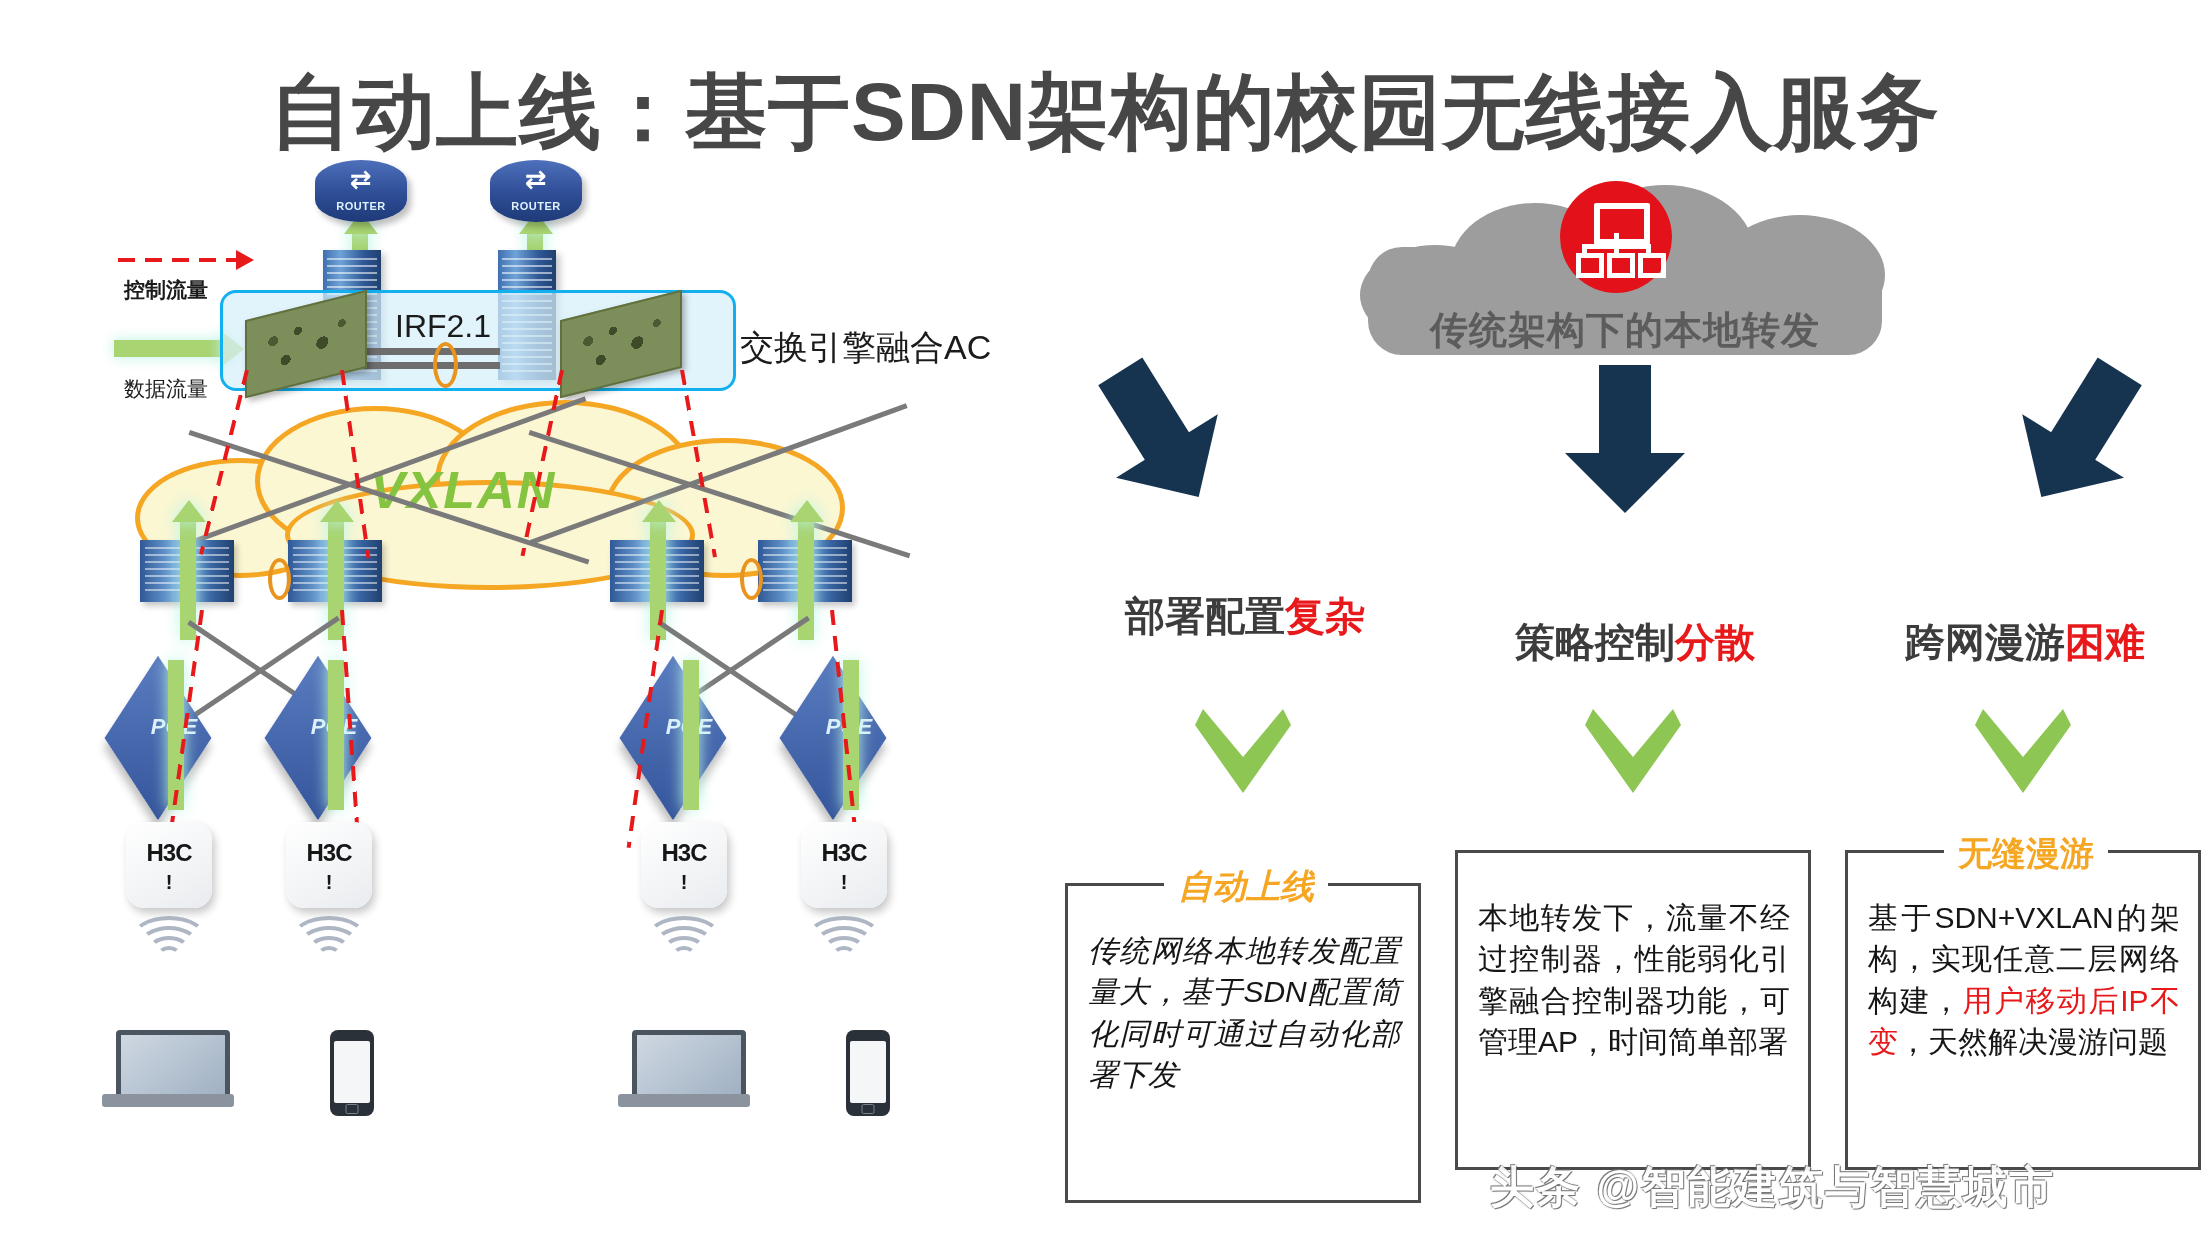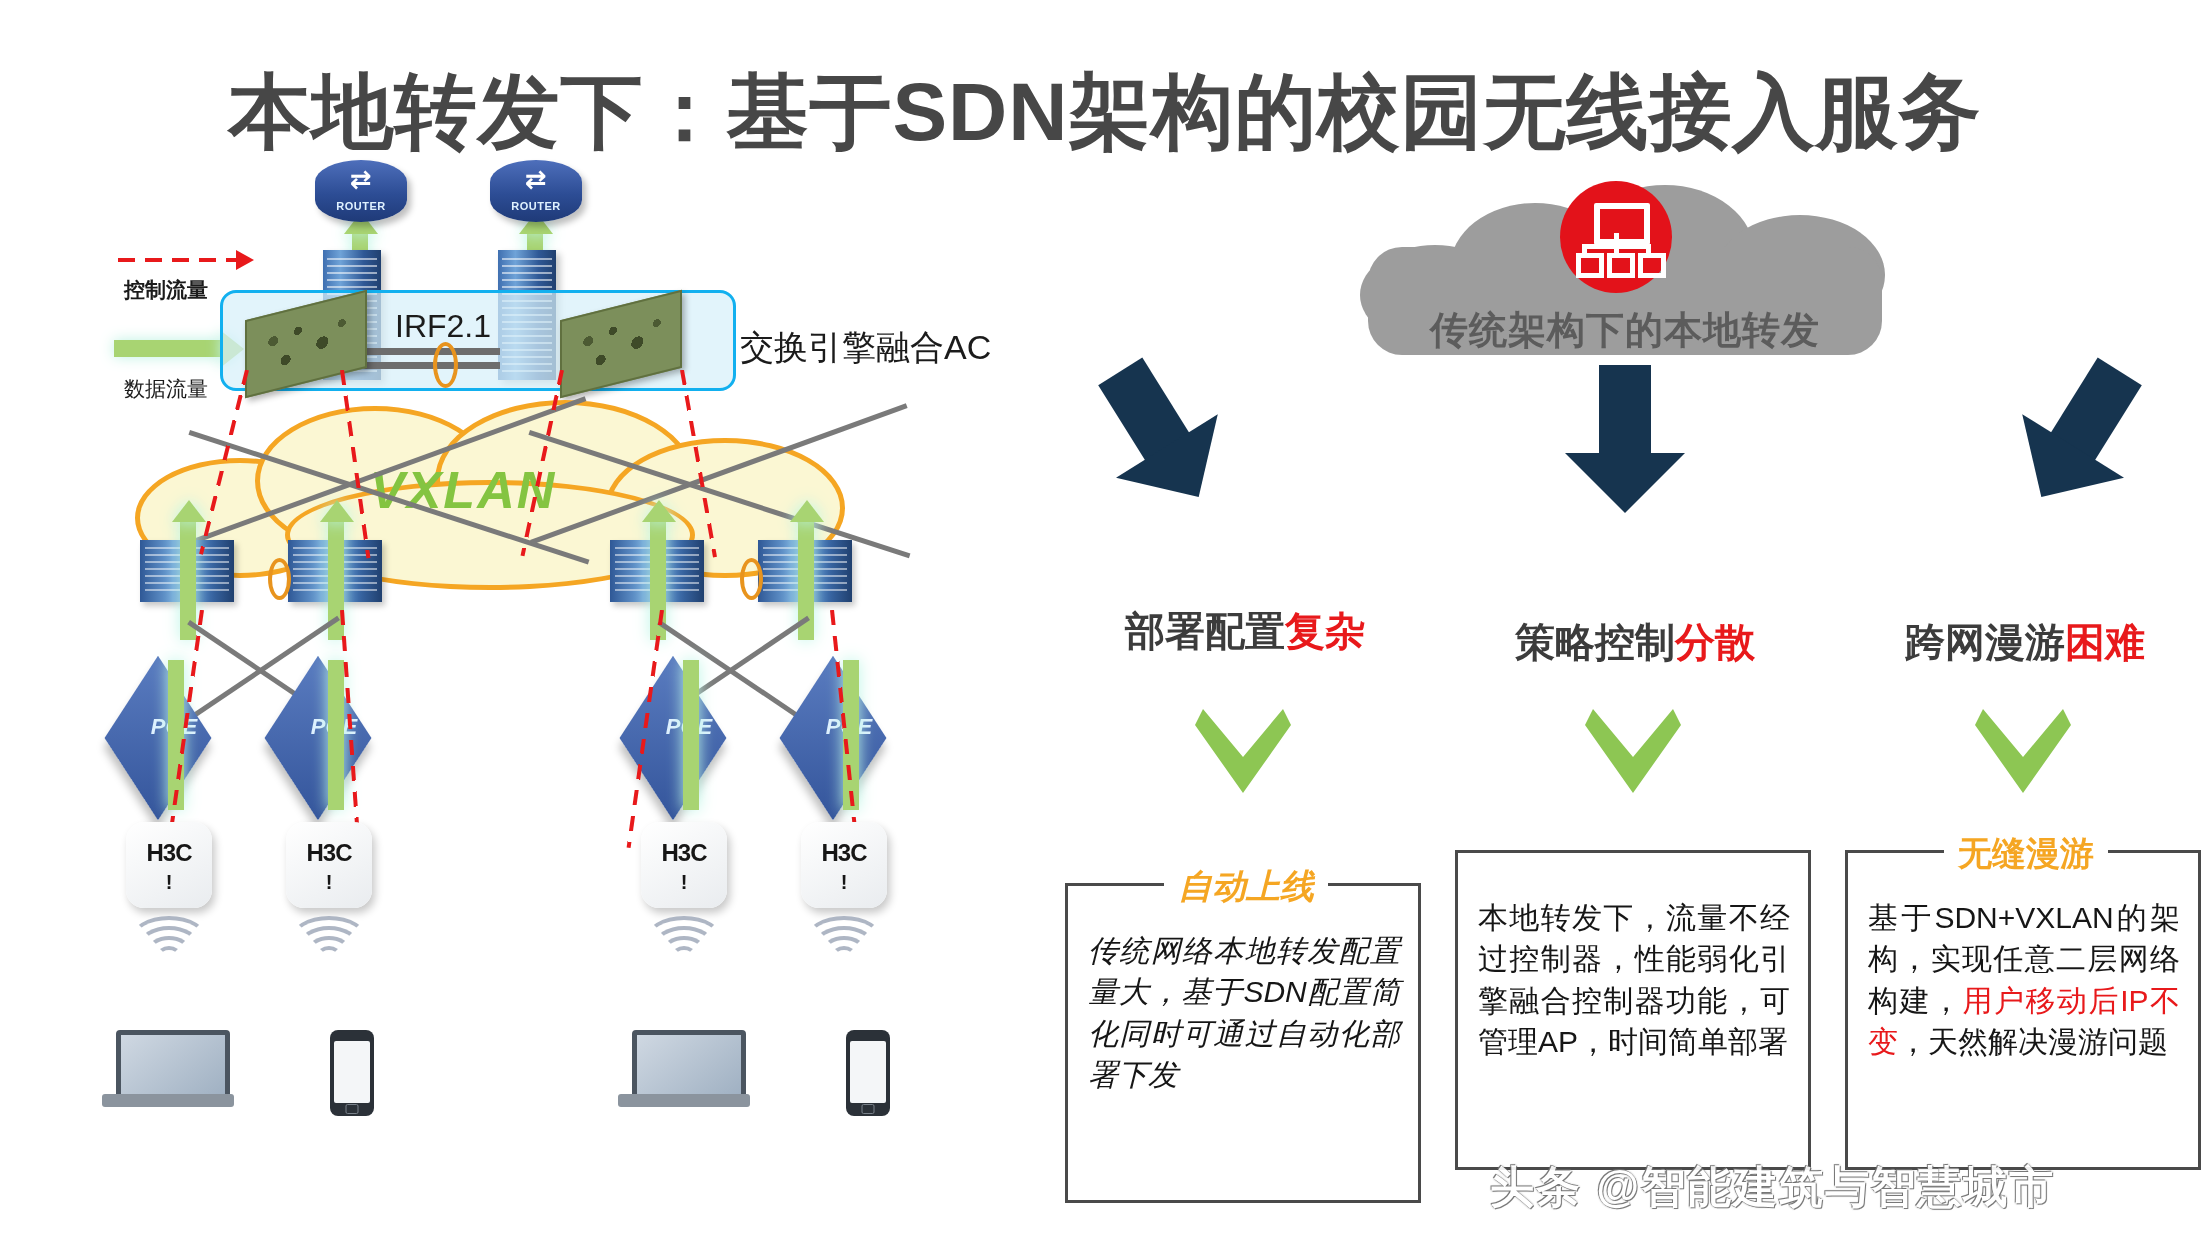--- a/index.html
+++ b/index.html
@@ -164,21 +164,21 @@
      color:#161616;text-align:justify;text-justify:inter-ideograph;}
   .card-body em{font-style:normal;color:#e8191b;}
 
   #watermark{position:absolute;left:1490px;top:1142px;font-size:44px;font-weight:bold;
      color:#ffffff;letter-spacing:2px;white-space:nowrap;
      text-shadow:0 0 2px #555,1px 1px 0 #777,-1px -1px 0 #777;opacity:.92;margin-top:16px;}
 </style>
 </head>
 <body>
 
-<div id="slide-title">本地转发下：基于SDN架构的校园无线接入服务</div>
+<div id="slide-title">自动上线：基于SDN架构的校园无线接入服务</div>
 
 <div id="left-diagram">
 
   <div>
     <div id="legend-ctrl-arrow"></div>
     <div id="legend-ctrl-head"></div>
     <div class="legend-label" id="legend-ctrl-text">控制流量</div>
   </div>
   <div>
     <div id="legend-data-arrow"></div>
@@ -380,21 +380,21 @@
   </div>
   <div class="bigarrow" style="left:505px;top:180px;">
     <div class="shaft"></div>
       <div class="head"></div>
   </div>
   <div class="bigarrow" style="left:960px;top:175px;transform:rotate(32deg);">
     <div class="shaft"></div>
       <div class="head"></div>
   </div>
 
-  <div class="col-head" style="left:0;top:419px;text-align:center;">
+  <div class="col-head" style="left:0;top:404px;text-align:center;">
     <span>部署配置</span><em>复杂</em>
   </div>
   <div class="col-head" style="left:390px;top:430px;">
     <span>策略控制</span><em>分散</em>
   </div>
   <div class="col-head" style="left:780px;top:430px;">
     <span>跨网漫游</span><em>困难</em>
   </div>
 
   <div class="chev" style="left:135px;top:520px;">

